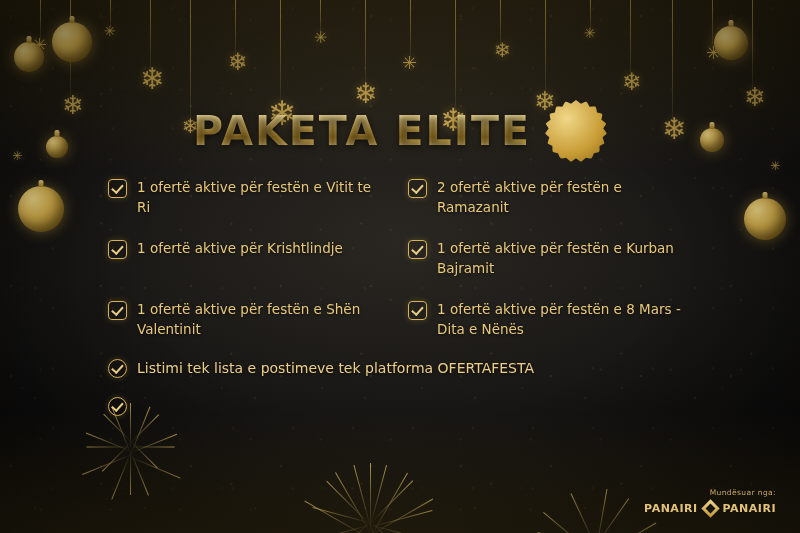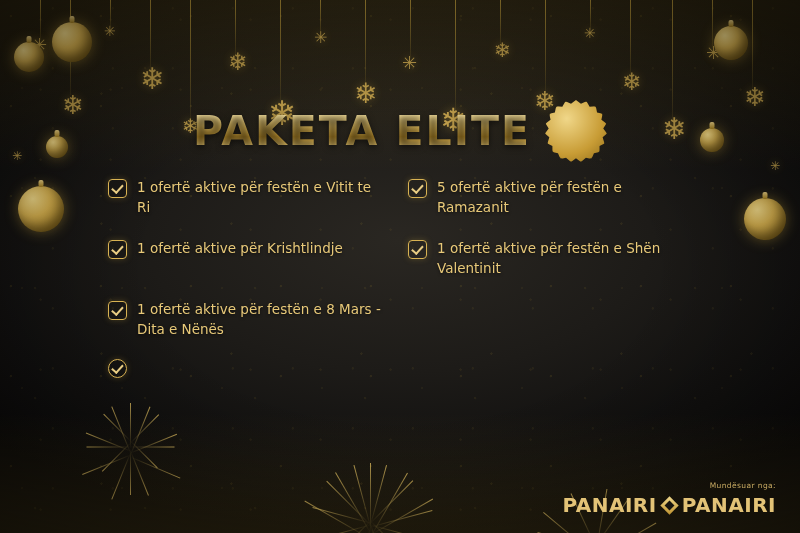--- a/index.html
+++ b/index.html
@@ -287,21 +287,21 @@
     margin-bottom: 5px;
   }
   .panairi {
     display: flex;
     align-items: center;
     justify-content: center;
     gap: 6px;
   }
   .panairi .pname,
   .panairi .ponline {
-    font-size: 20px;
+    font-size: 11px;
     font-weight: 700;
     letter-spacing: .5px;
     color: #e3c377;
     line-height: 1;
   }
   .pdiamond {
     width: 13px; height: 13px;
     background: linear-gradient(135deg, #f0d98d, #bf9330);
     transform: rotate(45deg);
     position: relative;
@@ -436,37 +436,45 @@
       </div>
     </div>
 
     <div class="features">
       <div class="feat">
         <span class="check"></span>
         <span class="txt">1 ofertë aktive për festën e Vitit te Ri</span>
       </div>
       <div class="feat">
         <span class="check"></span>
-        <span class="txt">5 ofertë aktive për festën e Ramazanit</span>
+        <span class="txt">2 ofertë aktive për festën e Ramazanit</span>
       </div>
       <div class="feat">
         <span class="check"></span>
         <span class="txt">1 ofertë aktive për Krishtlindje</span>
       </div>
       <div class="feat">
         <span class="check"></span>
+        <span class="txt">1 ofertë aktive për festën e Kurban Bajramit</span>
+      </div>
+      <div class="feat">
+        <span class="check"></span>
         <span class="txt">1 ofertë aktive për festën e Shën Valentinit</span>
       </div>
       <div class="feat">
         <span class="check"></span>
         <span class="txt">1 ofertë aktive për festën e 8 Mars - Dita e Nënës</span>
       </div>
     </div>
 
     <div class="bottom-lines">
+      <div class="bline">
+        <span class="check round"></span>
+        <span class="txt">Listimi tek lista e postimeve tek platforma OFERTAFESTA</span>
+      </div>
       <div class="bline">
         <span class="check round"></span>
       </div>
     </div>
 
 
     <div class="brand-right">
       <div class="mundesuar">Mundësuar nga:</div>
       <div class="panairi">
         <span class="pname">PANAIRI</span>

